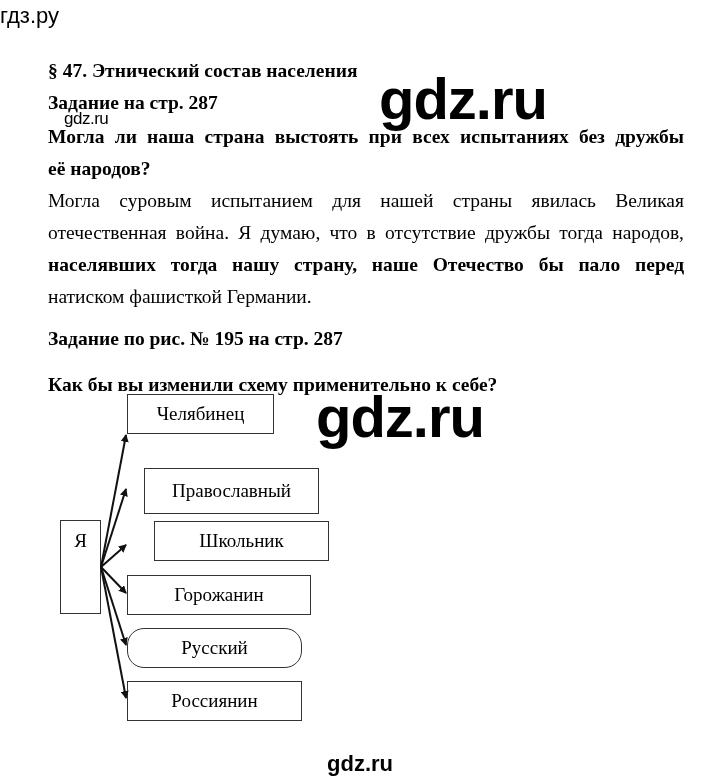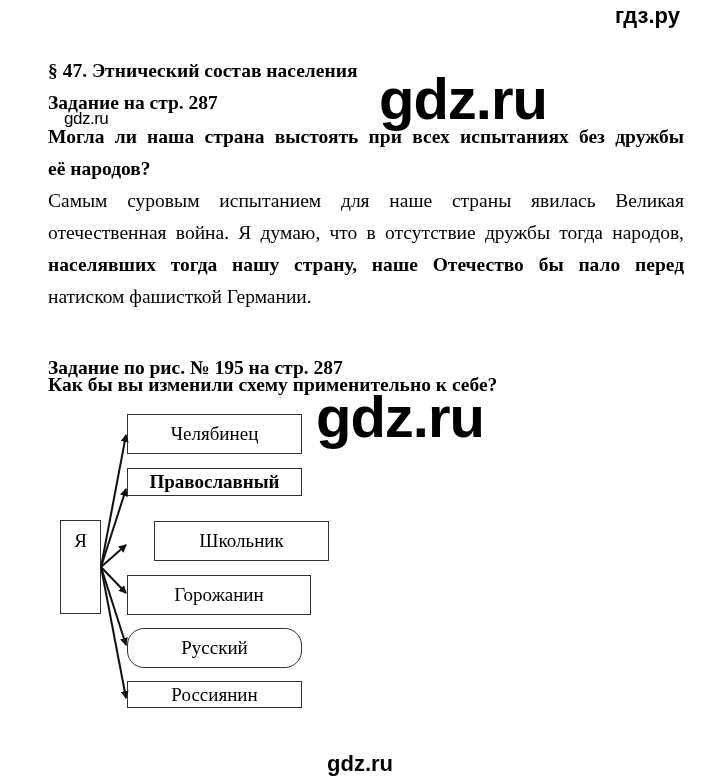--- a/index.html
+++ b/index.html
@@ -12,23 +12,23 @@
       height: 783px;
       position: relative;
       overflow: hidden;
       color: #000000;
     }
     .site-header {
       position: absolute;
       left: 0;
       top: 0;
       width: 680px;
-      text-align: right;
+      text-align: left;
       font-family: "Liberation Sans", sans-serif;
-      font-weight: bold;
+      font-weight: normal;
       font-size: 22px;
       line-height: 28px;
       top: 2px;
     }
     .site-footer {
       position: absolute;
       left: 0;
       width: 720px;
       text-align: center;
       font-family: "Liberation Sans", sans-serif;
@@ -96,50 +96,50 @@
 </head>
 <body>
 
 <div class="site-header">гдз.ру</div>
 
 <div class="doc">
   <div class="line bold" style="top:2px;">§ 47. Этнический состав населения</div>
   <div class="line bold" style="top:34px;">Задание на стр. 287</div>
   <div class="line bold justify" style="top:68px;">Могла ли наша страна выстоять при всех испытаниях без дружбы</div>
   <div class="line bold" style="top:100px;">её народов?</div>
-  <div class="line justify" style="top:132px;">Самым суровым испытанием для наше страны явилась Великая</div>
+  <div class="line justify" style="top:132px;">Могла суровым испытанием для нашей страны явилась Великая</div>
   <div class="line justify" style="top:164px;">отечественная война. Я думаю, что в отсутствие дружбы тогда народов,</div>
   <div class="line justify" style="top:196px;font-weight:bold;">населявших тогда нашу страну, наше Отечество бы пало перед</div>
   <div class="line" style="top:228px;">натиском фашисткой Германии.</div>
 
-  <div class="line bold" style="top:299px;">Задание по рис. № 195 на стр. 287</div>
+  <div class="line bold" style="top:270px;">Задание по рис. № 195 на стр. 287</div>
   <div class="line bold" style="top:316px;">Как бы вы изменили схему применительно к себе?</div>
 </div>
 
 <div>
   <div class="box me-box" style="left:60px; top:520px; width:41px; height:94px;">
     <span>Я</span>
   </div>
 
-  <div class="box" style="left:127px; top:414px; width:175px; height:40px;">
+  <div class="box" style="left:127px; top:394px; width:147px; height:40px;">
     <span>Челябинец</span>
   </div>
-  <div class="box" style="left:127px; top:468px; width:175px; height:28px;font-weight:bold;">
+  <div class="box" style="left:144px; top:468px; width:175px; height:46px;">
     <span>Православный</span>
   </div>
   <div class="box" style="left:127px; top:521px; width:175px; height:40px;margin-left:27px;">
     <span>Школьник</span>
   </div>
   <div class="box" style="left:127px; top:575px; width:184px; height:40px;">
     <span>Горожанин</span>
   </div>
   <div class="box" style="left:127px; top:628px; width:175px; height:40px;border-radius:17px;">
     <span>Русский</span>
   </div>
-  <div class="box" style="left:127px; top:681px; width:175px; height:27px;">
+  <div class="box" style="left:127px; top:681px; width:175px; height:40px;">
     <span>Россиянин</span>
   </div>
 
   <svg class="arrows" width="720" height="783" viewBox="0 0 720 783">
     <defs>
       <marker id="arrowhead" markerWidth="8" markerHeight="8" refX="7" refY="4" orient="auto" markerUnits="userSpaceOnUse">
         <path d="M0,0 L8,4 L0,8 Z" fill="#111111"></path>
       </marker>
     </defs>
     <g stroke="#111111" stroke-width="2" fill="none">

